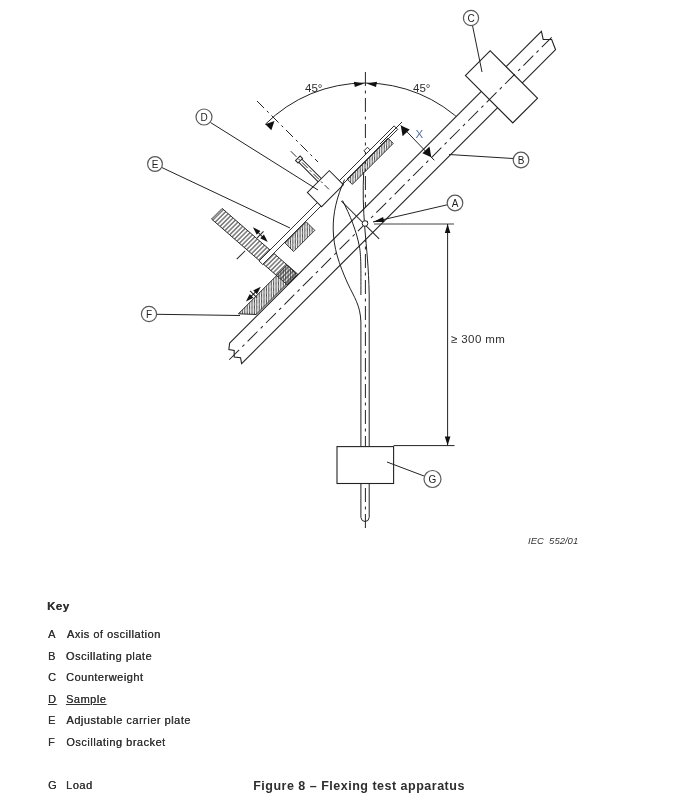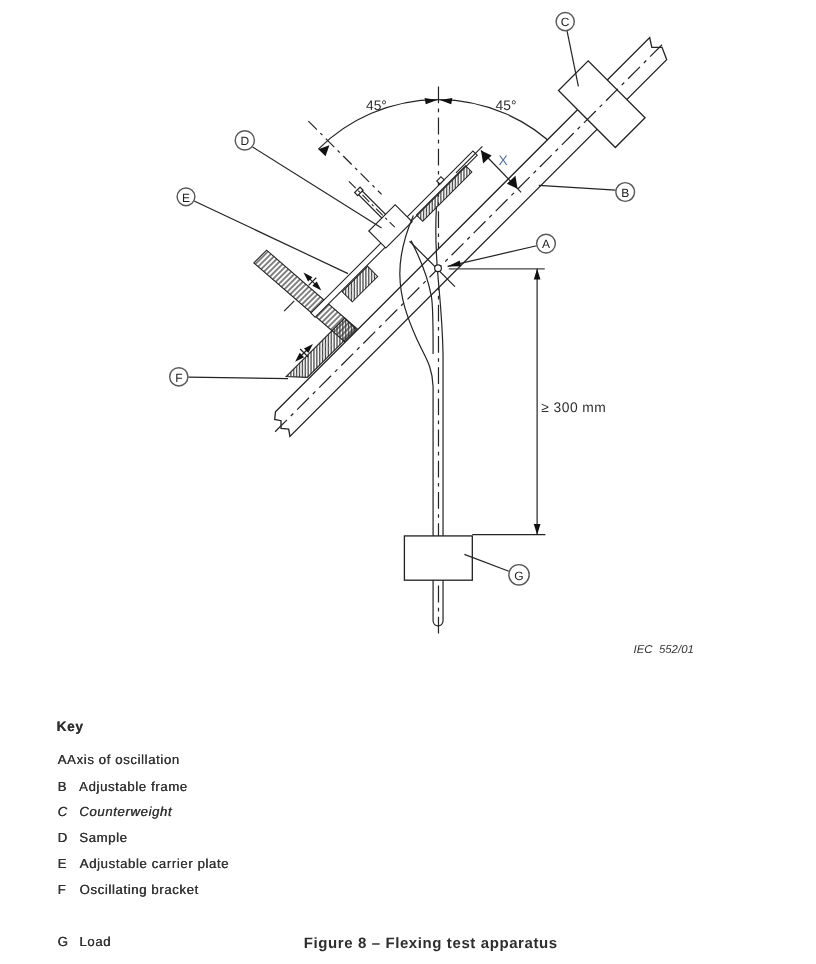--- a/index.html
+++ b/index.html
@@ -154,27 +154,27 @@
 <g>
         <circle cx="432.5" cy="479" r="8.5" fill="#fff" stroke="#595959" stroke-width="1.2"></circle>
 <text x="432.5" y="483" font-size="10" fill="#222" text-anchor="middle">G</text>
       </g>
 
 <text x="528" y="544" font-size="9.5" font-style="italic" fill="#333">IEC&nbsp;&nbsp;552/01</text>
 </svg>
 
 <div class="key" style="left:47px;top:600px;font-weight:bold;font-size:11.5px;color:#2e2e2e;text-align:center;">Key</div>
 
-<div class="key" style="left:48px;top:628px;">A<span style="margin-left:0">Axis of oscillation</span></div>
+<div class="key" style="left:48px;top:628px;">A<span style="margin-left:11px">Axis of oscillation</span></div>
 
-<div class="key" style="left:48px;top:649.5px;">B<span style="margin-left:10px">Adjustable frame</span></div>
+<div class="key" style="left:48px;top:649.5px;">B<span style="margin-left:10px">Oscillating plate</span></div>
 
-<div class="key" style="left:48px;top:671px;font-style:italic;">C<span style="margin-left:9.5px">Counterweight</span></div>
+<div class="key" style="left:48px;top:671px;">C<span style="margin-left:9.5px">Counterweight</span></div>
 
-<div class="key" style="left:48px;top:692.5px;">D<span style="margin-left:9.5px">Sample</span></div>
+<div class="key" style="left:48px;top:692.5px;text-decoration:underline;">D<span style="margin-left:9.5px">Sample</span></div>
 
 <div class="key" style="left:48px;top:714px;text-align:center;">E<span style="margin-left:10.5px">Adjustable carrier plate</span></div>
 
 <div class="key" style="left:48px;top:735.5px;">F<span style="margin-left:11px">Oscillating bracket</span></div>
 
 <div class="key" style="left:48px;top:779px;">G<span style="margin-left:9px">Load</span></div>
 
 <div style="position:absolute;left:0;top:779px;width:718px;text-align:center;font-weight:bold;font-size:12.5px;letter-spacing:0.5px;color:#2e2e2e;font-family:'Liberation Sans',sans-serif;">Figure 8 – Flexing test apparatus</div>
 </div>
 

